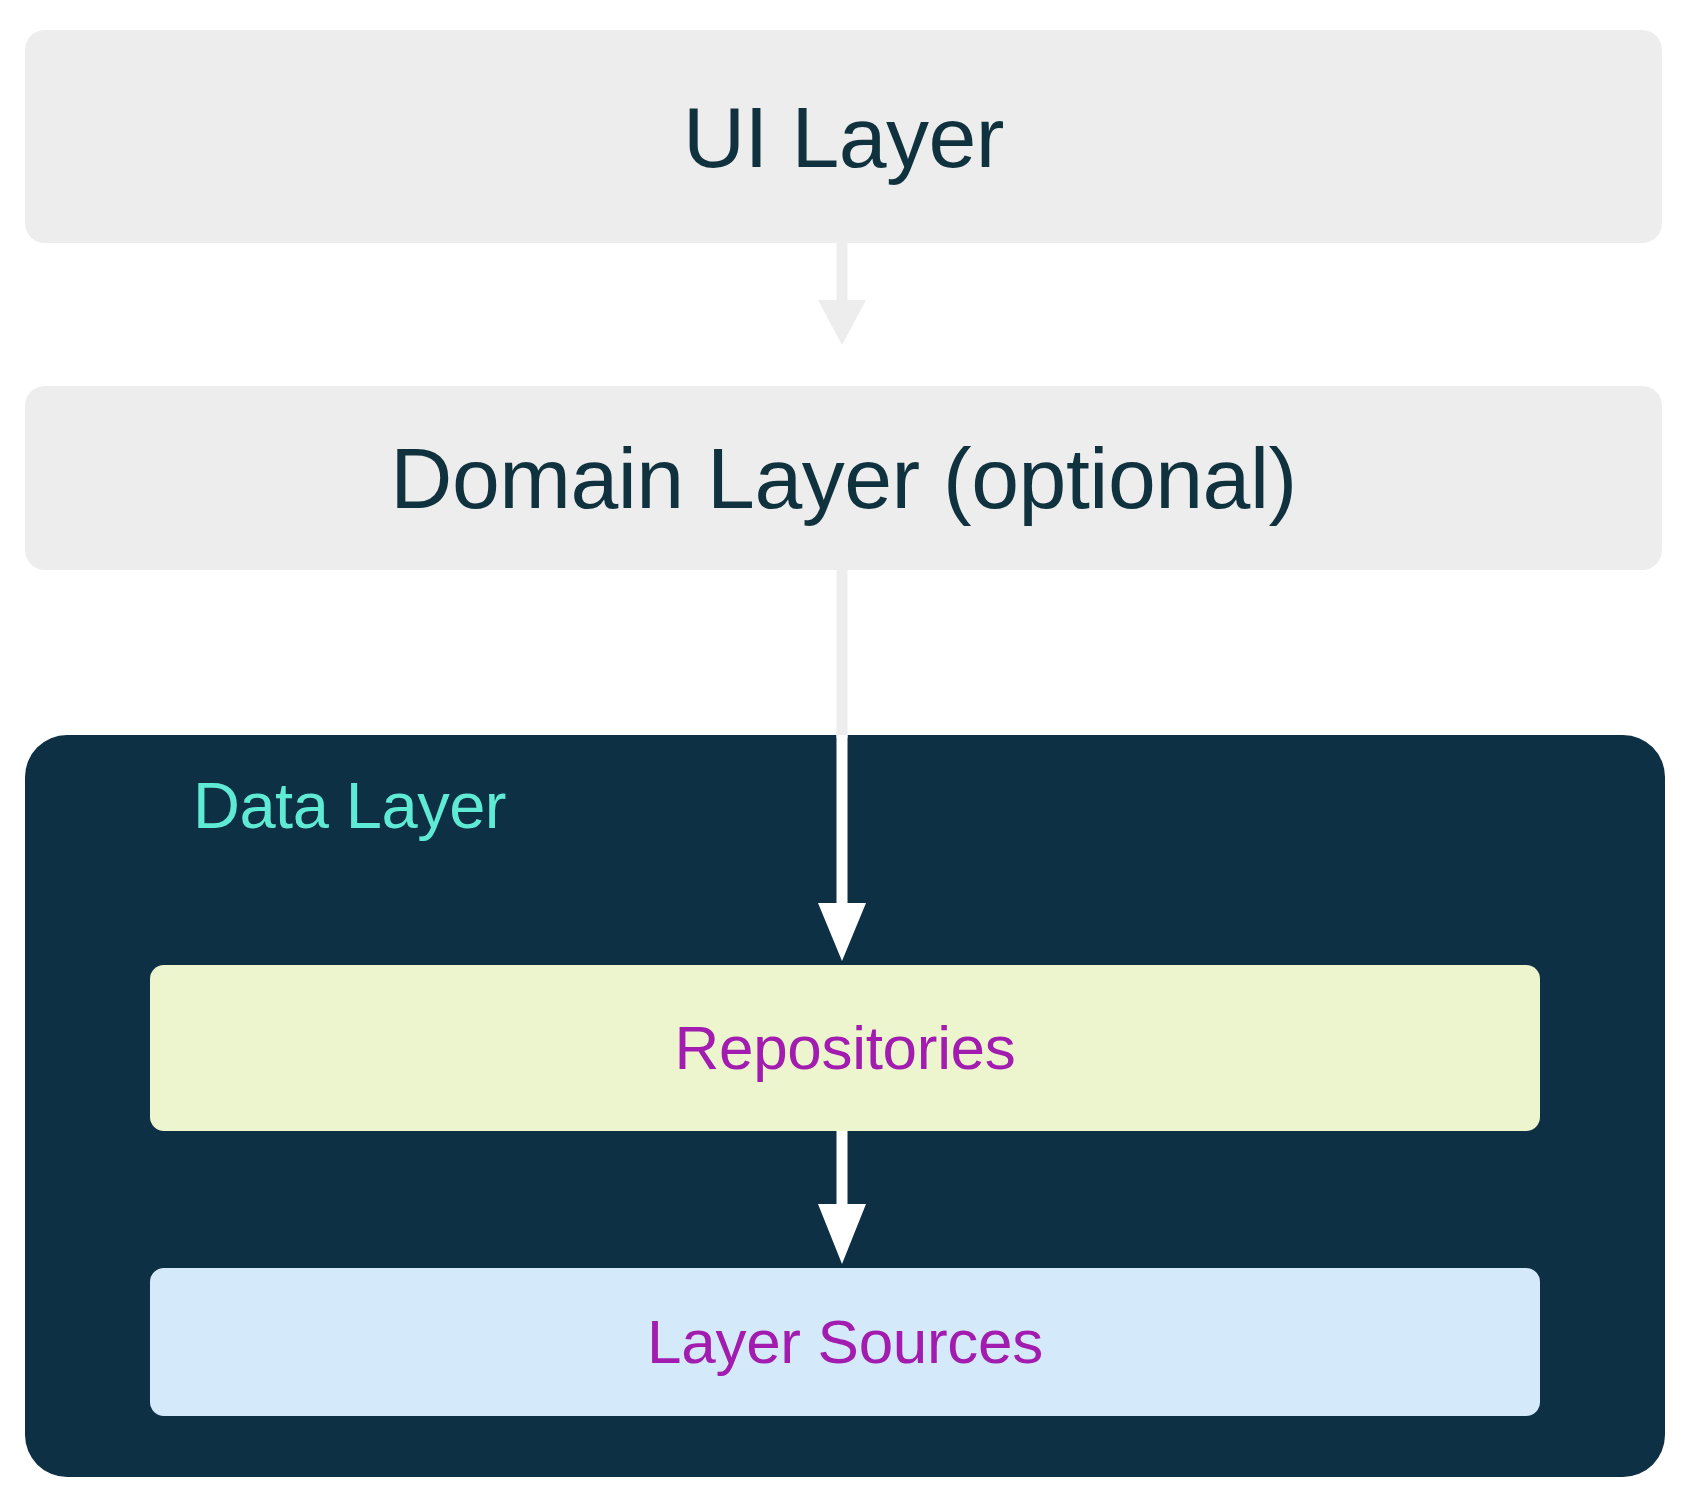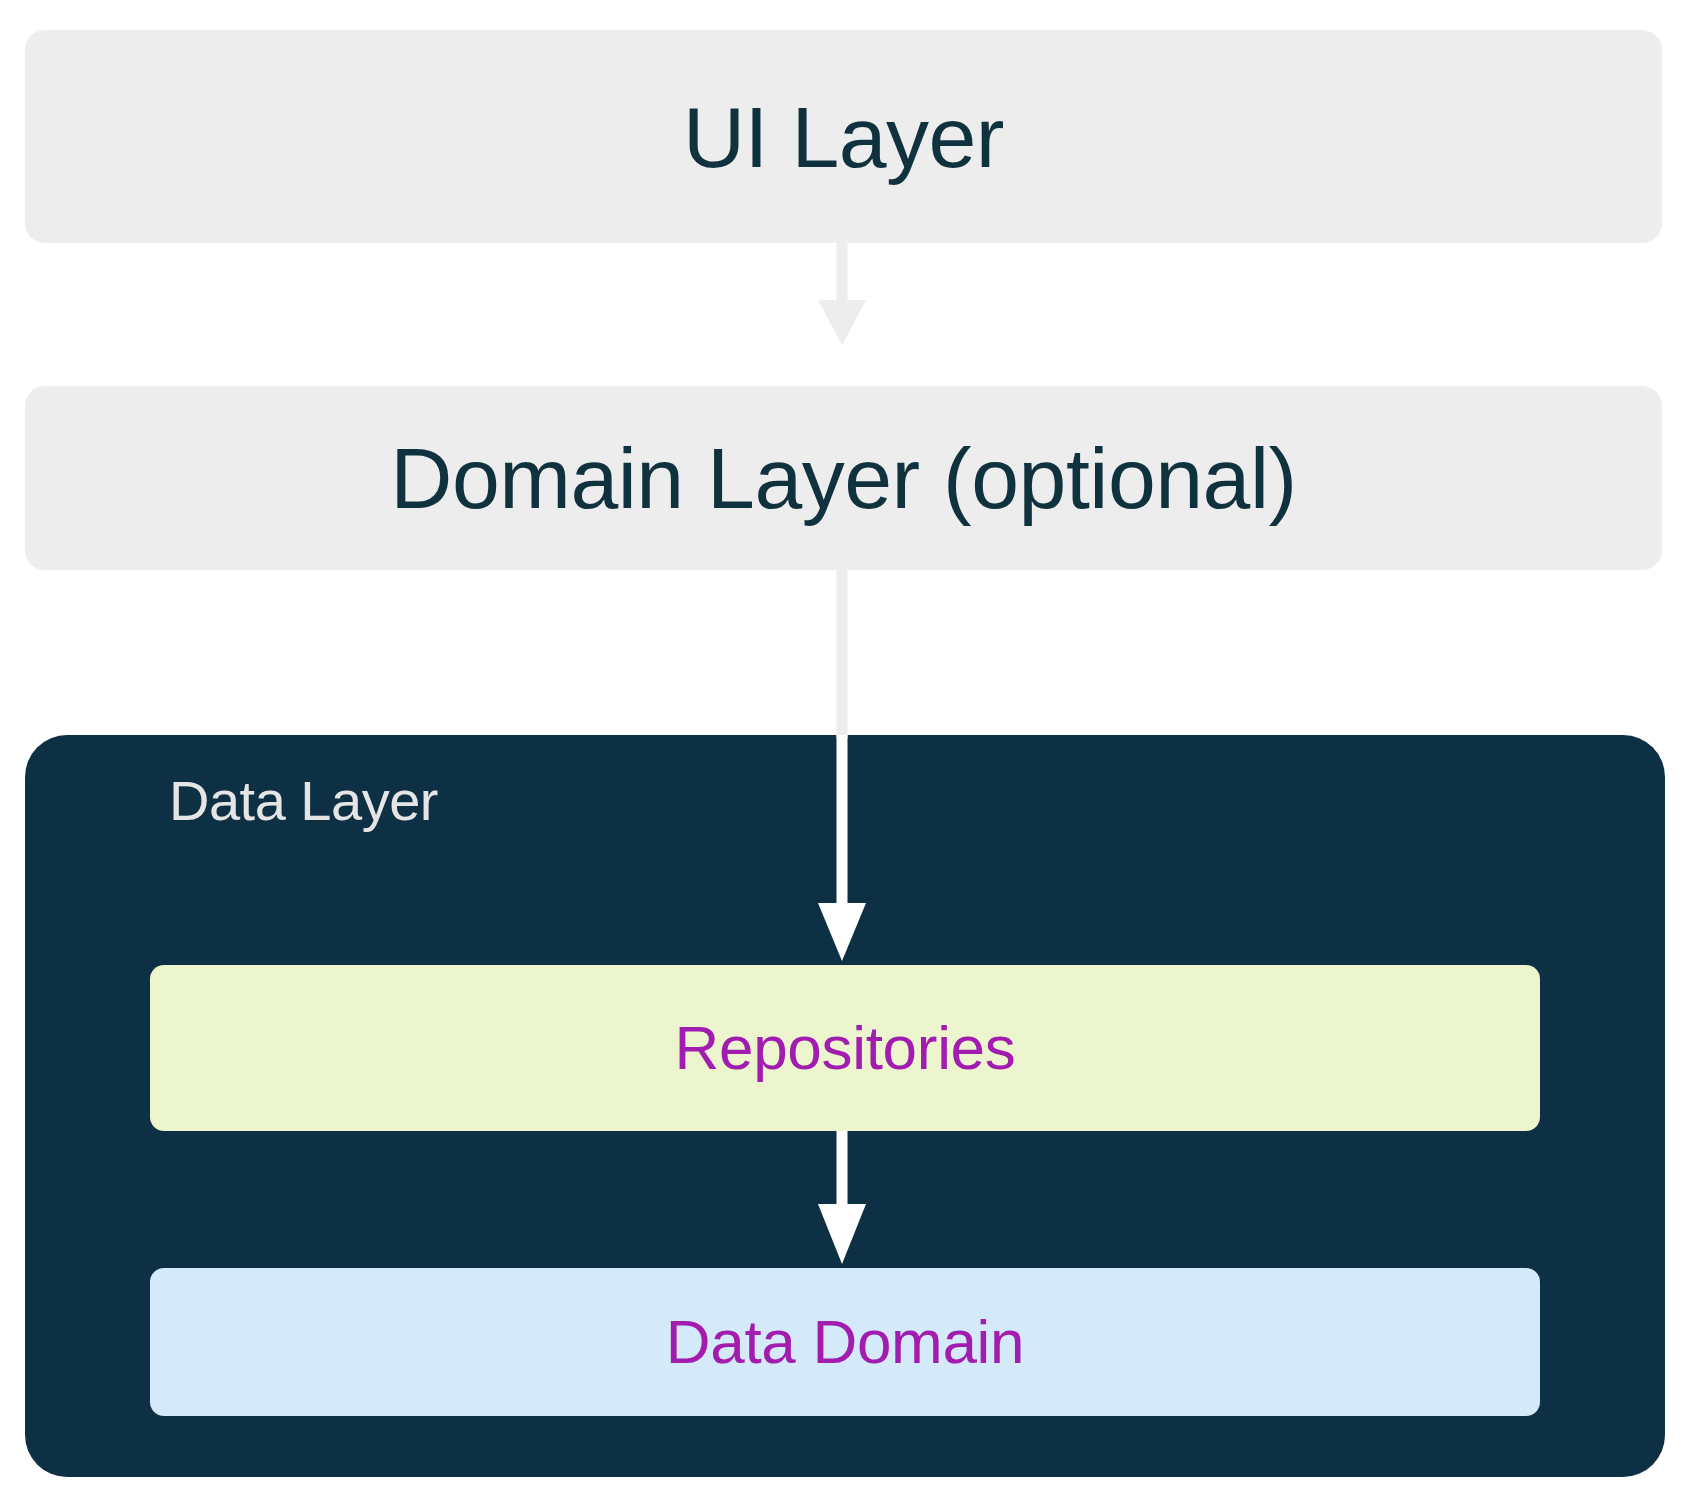--- a/index.html
+++ b/index.html
@@ -71,24 +71,24 @@
     left: 25px;
     top: 735px;
     width: 1640px;
     height: 742px;
     background: #0e3045;
     border-radius: 42px;
     box-sizing: border-box;
   }
   #data-layer-title {
     position: absolute;
-    left: 144px;
+    left: 168px;
     top: 38px;
-    color: #e5e5e5;
-    font-size: 56px;
+    color: #5eead4;
+    font-size: 65px;
     line-height: 1;
     letter-spacing: -0.5px;
     white-space: nowrap;
   }
 
   
   .inner-box {
     position: absolute;
     left: 125px;
     width: 1390px;
@@ -142,21 +142,21 @@
   </div>
 
   <div id="data-layer">
     <div id="data-layer-title">Data Layer</div>
 
     <div class="inner-box" id="repositories-box">
       <span class="inner-label">Repositories</span>
     </div>
 
     <div class="inner-box" id="data-sources-box">
-      <span class="inner-label">Data Domain</span>
+      <span class="inner-label">Layer Sources</span>
     </div>
   </div>
 
   <svg id="arrow-overlay" viewBox="0 0 1693 1511">
 
     <g>
       <rect x="836.5" y="243" width="11" height="63" fill="#ededed"></rect>
       <polygon points="818,300 866,300 842,345" fill="#ededed"></polygon>
     </g>
 

